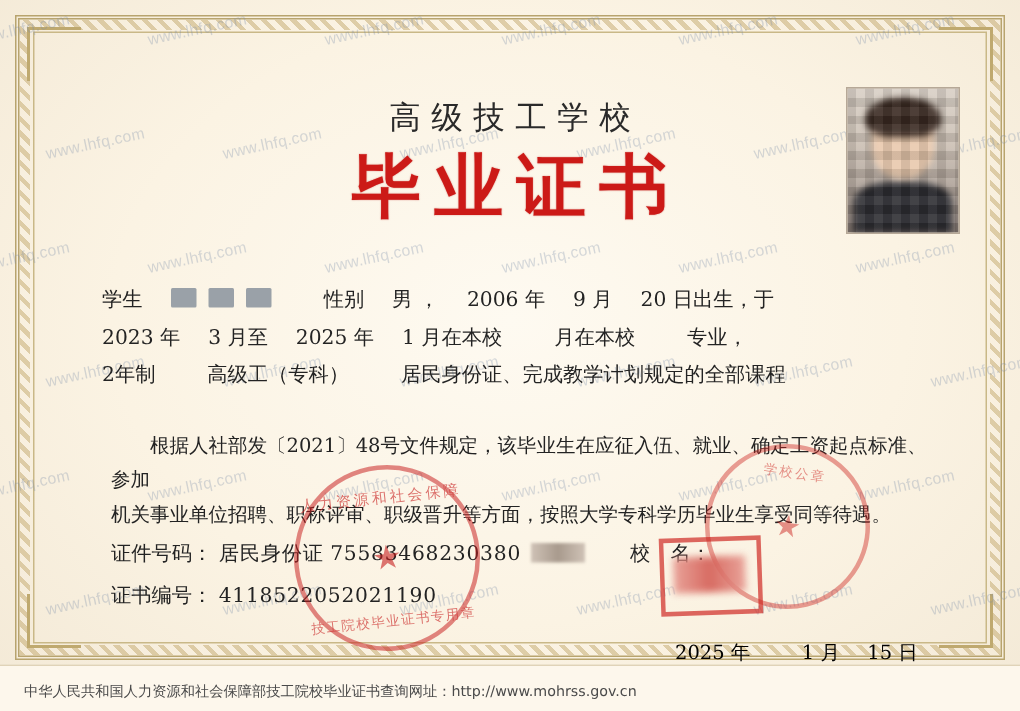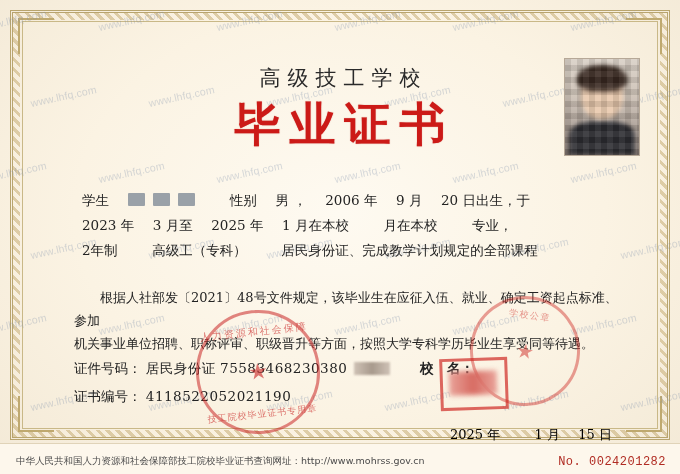--- a/index.html
+++ b/index.html
@@ -182,21 +182,21 @@
     width: 66px;
     height: 34px;
     border-radius: 40% 40% 0 0;
     background: #2e2e33;
     filter: blur(2px);
   }
 
   
   .body-text {
     position: absolute;
-    left: 52px;
+    left: 38px;
     right: 26px;
     top: 160px;
     font-size: 13.5px;
     color: #232323;
     font-family: "DejaVu Serif", serif;
     line-height: 25px;
   }
   .row {
     position: relative;
     height: 25px;
@@ -251,21 +251,20 @@
     margin-left: 2px;
   }
 
   .right-fields {
     position: absolute;
     left: 390px;
     top: 332px;
     font-size: 13.5px;
     color: #232323;
     font-family: "DejaVu Serif", serif;
-    font-weight: bold;
   }
   .right-fields .field-row { height: 34px; }
 
   .date-row {
     position: absolute;
     left: 420px;
     top: 398px;
     font-size: 13px;
     color: #000000;
     font-family: "DejaVu Serif", serif;
@@ -543,15 +542,14 @@
     <div class="arc-top">学校公章</div>
     <div class="star">★</div>
   </div>
 
   <div class="stamp-square">
     <div class="blurname"></div>
   </div>
 
   <div class="bottom-strip"></div>
   <div class="bottom-note">中华人民共和国人力资源和社会保障部技工院校毕业证书查询网址：http://www.mohrss.gov.cn</div>
-  <div class="serial">No. 0024201282</div>
 
 </div>
 
 </body></html>

